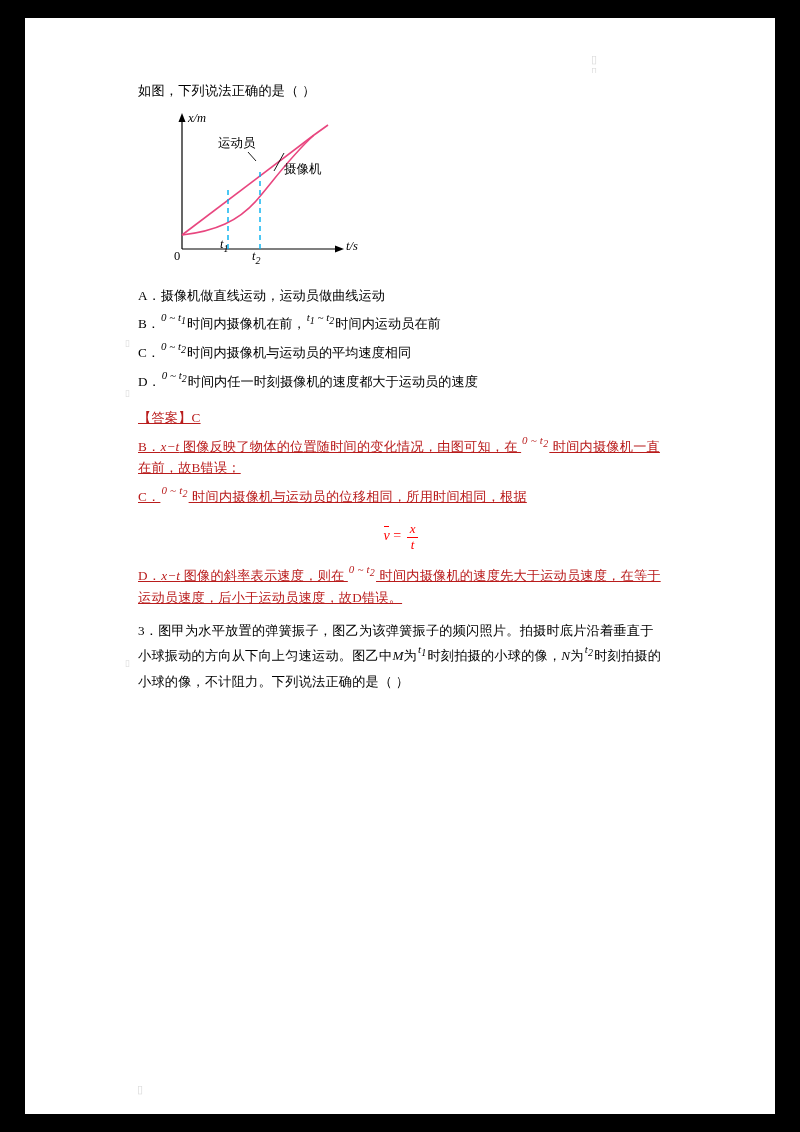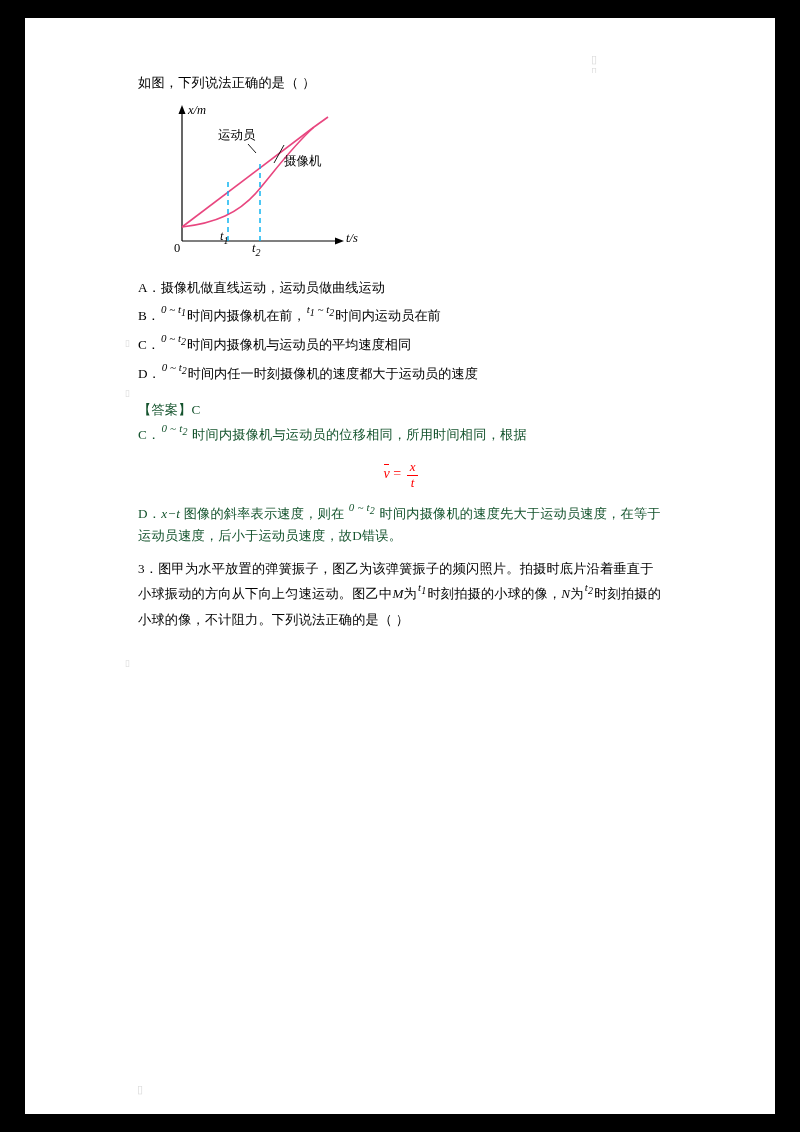--- a/index.html
+++ b/index.html
@@ -37,26 +37,27 @@
     width: 14px;
     color: #d9d9d9;
     font-size: 11px;
     line-height: 12px;
     letter-spacing: 0;
   }
   .para {
     font-size: 13.2px;
     line-height: 1.55;
     color: #000;
-    margin: 0 0 4px 0;
+    margin: 8px 0 4px 0;
     padding: 0 6px 0 6px;
     letter-spacing: 0.2px;
   }
   .para.red {
-    color: #14532d;
+    color: #b91c1c;
+    text-decoration: underline;
   }
   .opt {
     font-size: 13.2px;
     line-height: 1.6;
     color: #000;
     margin: 0 0 6px 0;
     padding: 0 6px;
   }
   .sub {
     font-size: 10px;
@@ -194,20 +195,23 @@
       <span>C．</span><span class="tiny-top">0 ~ t<span class="sub">2</span></span>时间内摄像机与运动员的平均速度相同
     </div>
 
     <div class="opt">
       <span>D．</span><span class="tiny-top">0 ~ t<span class="sub">2</span></span>时间内任一时刻摄像机的速度都大于运动员的速度
     </div>
 
     <div class="para red" style="margin-top:14px;">【答案】C</div>
 
 
+    <div class="para red">
+      B．<span class="math-it">x−t</span> 图像反映了物体的位置随时间的变化情况，由图可知，在 <span class="tiny-top">0 ~ t<span class="sub">2</span></span> 时间内摄像机一直在前，故B错误；
+    </div>
 
     <div class="para red">
       C．<span class="tiny-top">0 ~ t<span class="sub">2</span></span> 时间内摄像机与运动员的位移相同，所用时间相同，根据
     </div>
 
     <div class="centered-formula">
       <span class="vbar">v</span>
       <span> = </span>
       <span class="fraction">
         <span class="num">x</span>

